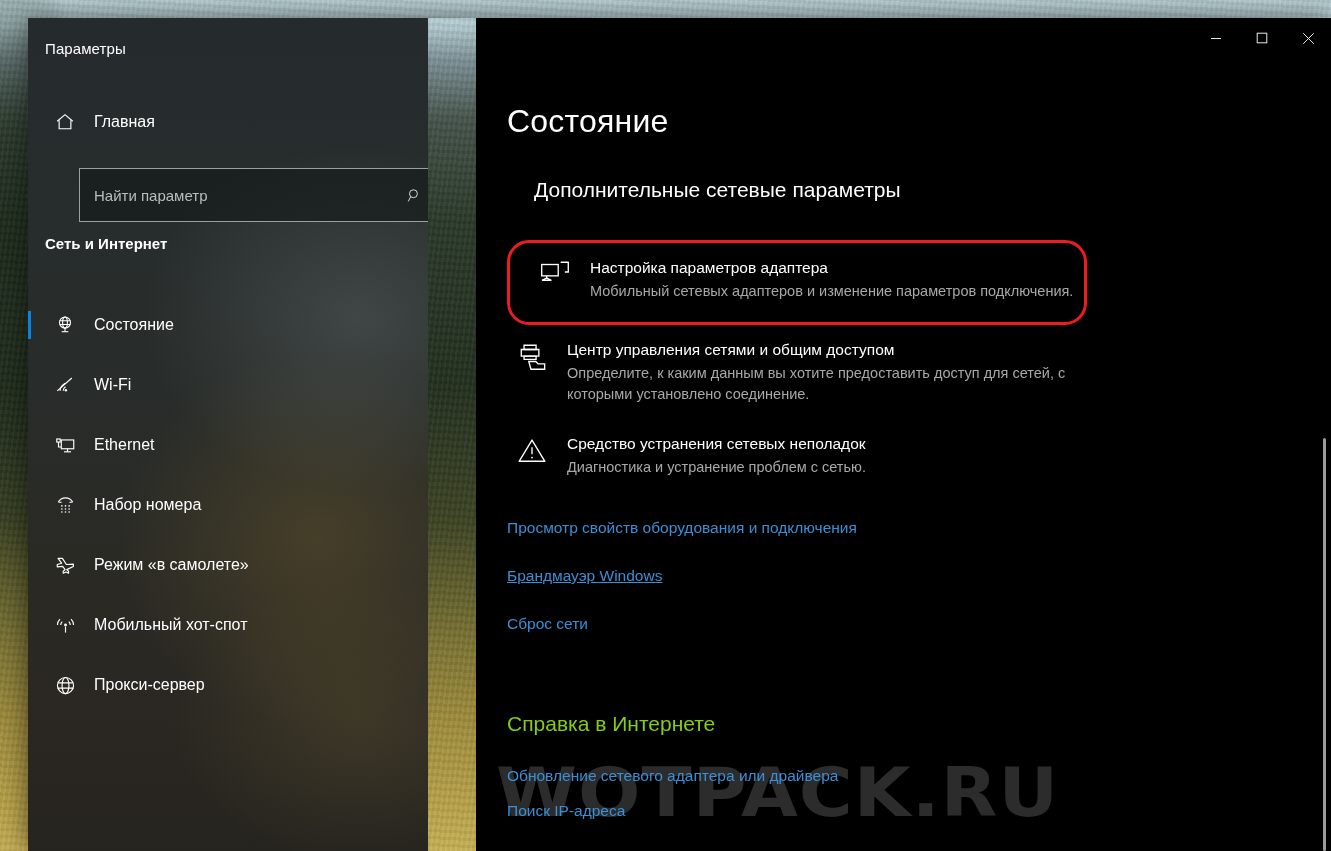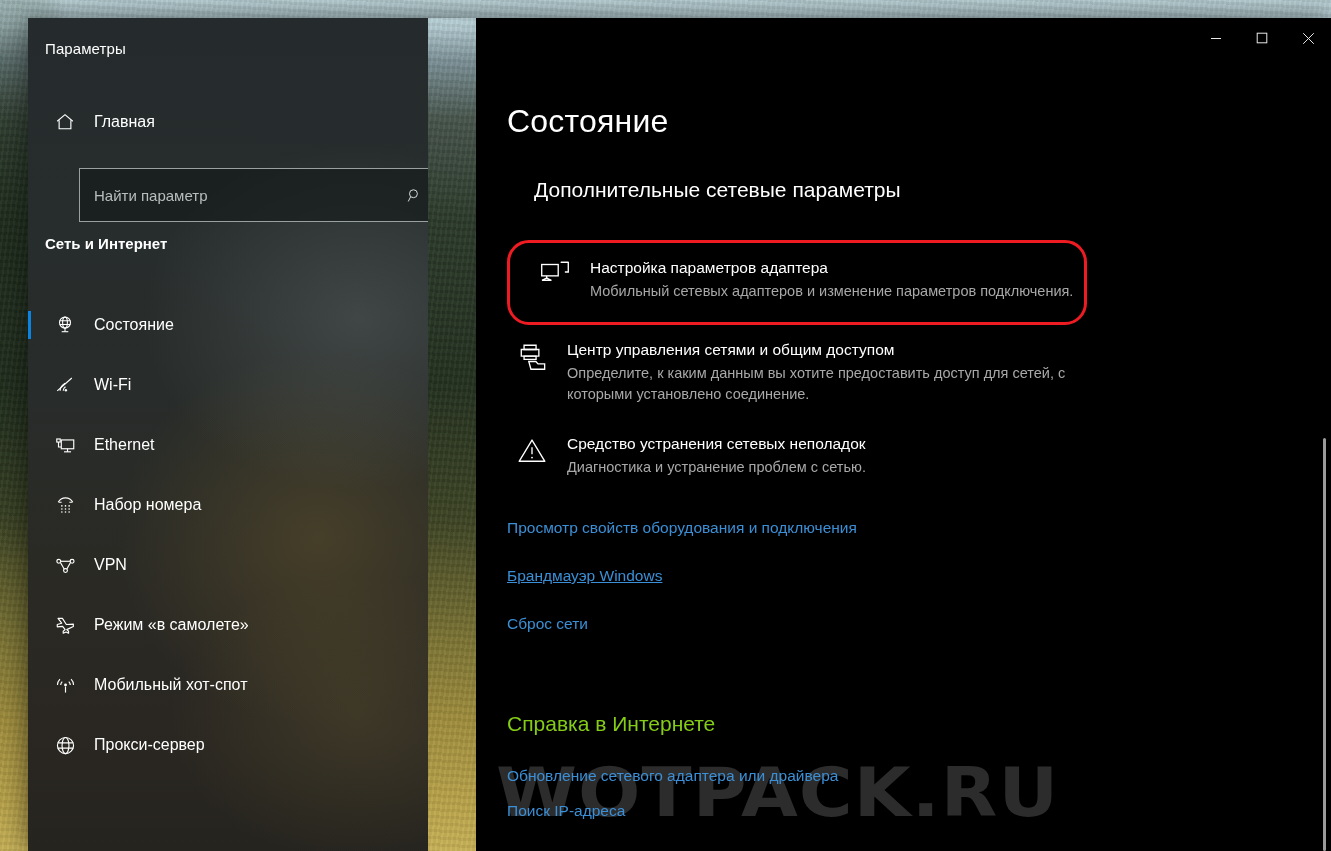--- a/index.html
+++ b/index.html
@@ -429,34 +429,20 @@
                   <circle cx="15.8" cy="15.6" r=".85"></circle>
                 <circle cx="8.2" cy="18.8" r=".85"></circle>
                   <circle cx="12" cy="18.8" r=".85"></circle>
                   <circle cx="15.8" cy="18.8" r=".85"></circle>
               </g>
             </svg>
           </span>
           <span class="nav-label">Набор номера</span>
         </div>
 
-        <div class="nav-item">
-          <span class="sel-bar"></span>
-          <span class="nav-icon">
-            <svg width="23" height="23" viewBox="0 0 24 24" fill="none" stroke="#ffffff" stroke-width="1.2">
-              <circle cx="5.0" cy="7.6" r="2.0"></circle>
-              <circle cx="18.9" cy="7.6" r="2.0"></circle>
-              <circle cx="12" cy="17.3" r="2.0"></circle>
-              <path d="M6.7 8.8 10.6 15.7"></path>
-              <path d="M17.2 8.8 13.4 15.7"></path>
-              <path d="M7.0 7.6h9.9"></path>
-            </svg>
-          </span>
-          <span class="nav-label">VPN</span>
-        </div>
 
         <div class="nav-item">
           <span class="sel-bar"></span>
           <span class="nav-icon">
             <svg width="23" height="23" viewBox="0 0 24 24" fill="none" stroke="#ffffff" stroke-width="1.2" stroke-linejoin="round">
               <path d="M4.2 4.6 8.0 9.6 3.4 11.0 3.4 13.4 9.0 12.9 11.6 16.3 9.6 18.0 9.6 20.0 12.6 18.8 15.2 20.0 15.2 18.0 13.3 16.3 20.2 13.0 20.2 10.5 12.9 11.0 8.8 4.6Z"></path>
             </svg>
           </span>
           <span class="nav-label">Режим «в самолете»</span>
         </div>

